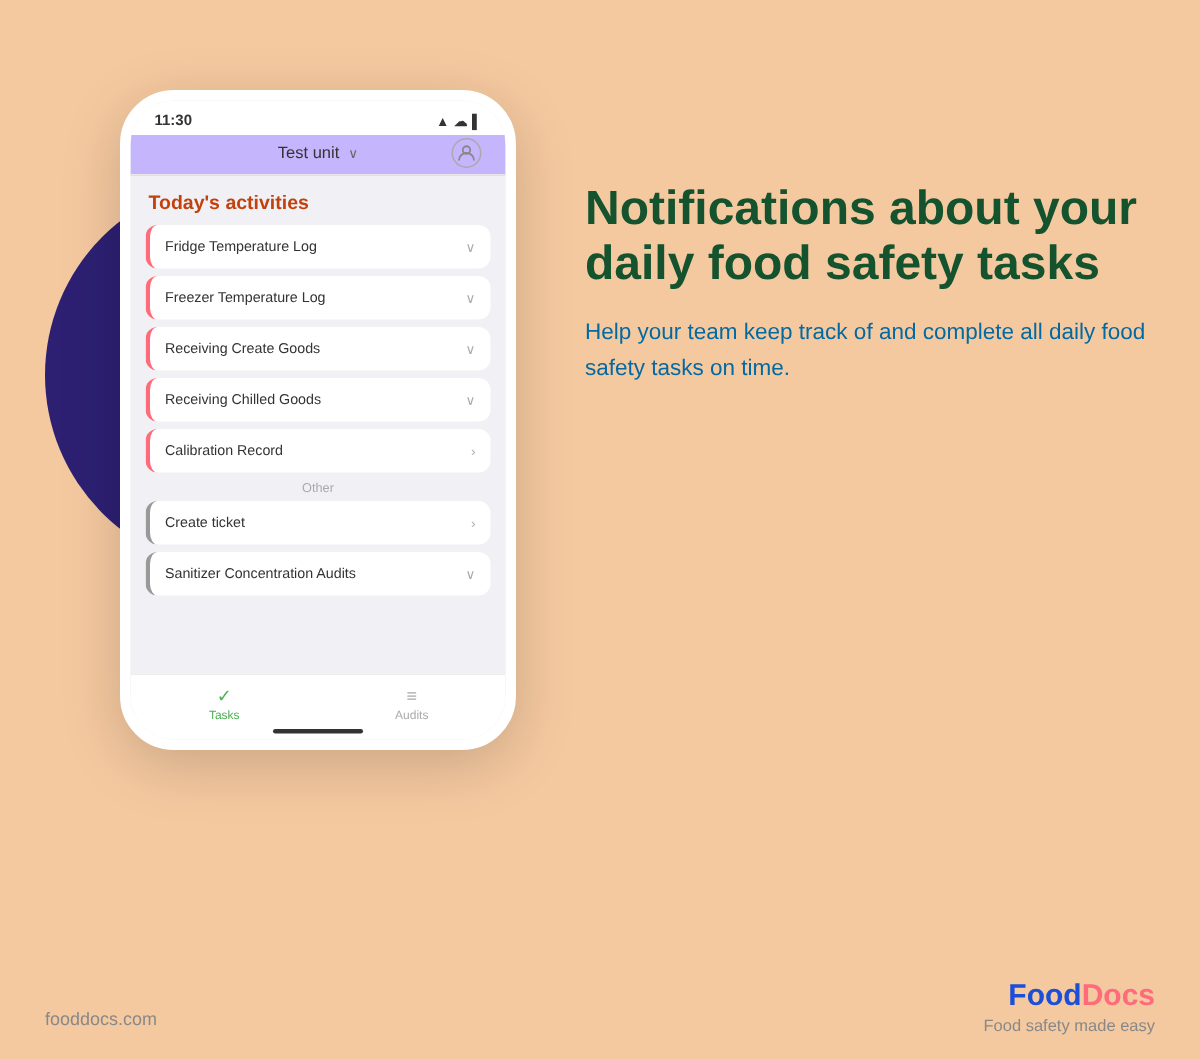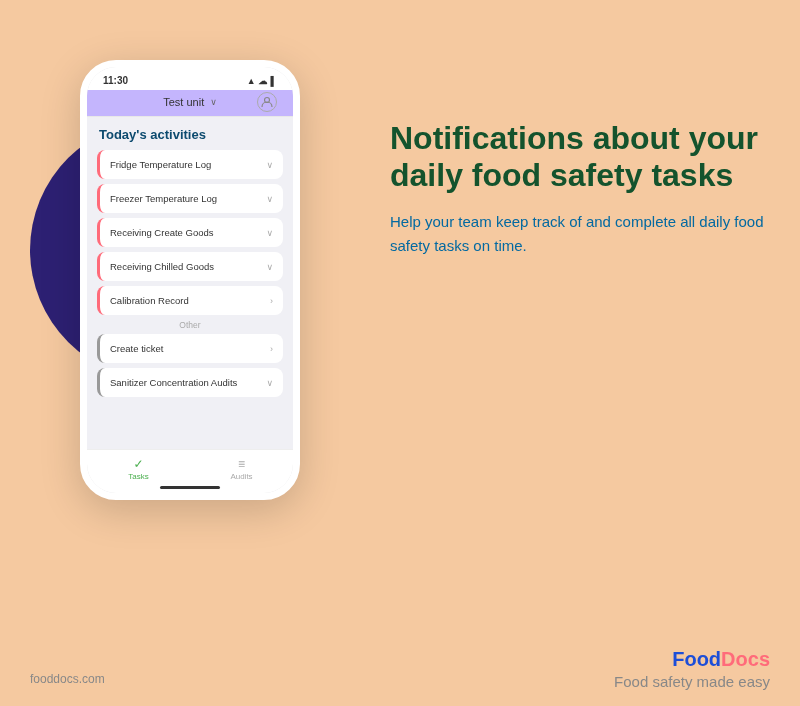--- a/index.html
+++ b/index.html
@@ -24,21 +24,21 @@
     }
 
     
     .phone-wrapper {
       position: absolute;
       top: 60px;
       left: 80px;
     }
 
     .phone {
-      width: 220px;
+      width: 264px;
       height: 440px;
       background: #f0f0f5;
       border-radius: 36px;
       box-shadow: 0 10px 40px rgba(0,0,0,0.18), inset 0 0 0 2px #ddd;
       overflow: hidden;
       position: relative;
       border: 7px solid #ffffff;
     }
 
     
@@ -98,21 +98,21 @@
     .phone-content {
       background: #f0f0f5;
       padding: 10px 10px 0;
       overflow: hidden;
       height: calc(100% - 90px);
     }
 
     .activities-title {
       font-size: 13px;
       font-weight: 700;
-      color: #0c4a6e;
+      color: #c2410c;
       margin-bottom: 8px;
       padding-left: 2px;
     }
 
     .activity-item {
       background: #ffffff;
       border-radius: 8px;
       padding: 9px 10px;
       margin-bottom: 5px;
       display: flex;
@@ -248,21 +248,21 @@
       font-size: 20px;
       font-weight: 800;
       color: #2D2073;
     }
 
     .brand-name span {
       color: #1d4ed8;
     }
 
     .brand-tagline {
-      font-size: 15px;
+      font-size: 11px;
       color: #888;
       margin-top: 2px;
     }
   </style>
 </head>
 <body>
 
 <div class="bg-circle"></div>
 
 <div class="phone-wrapper">

